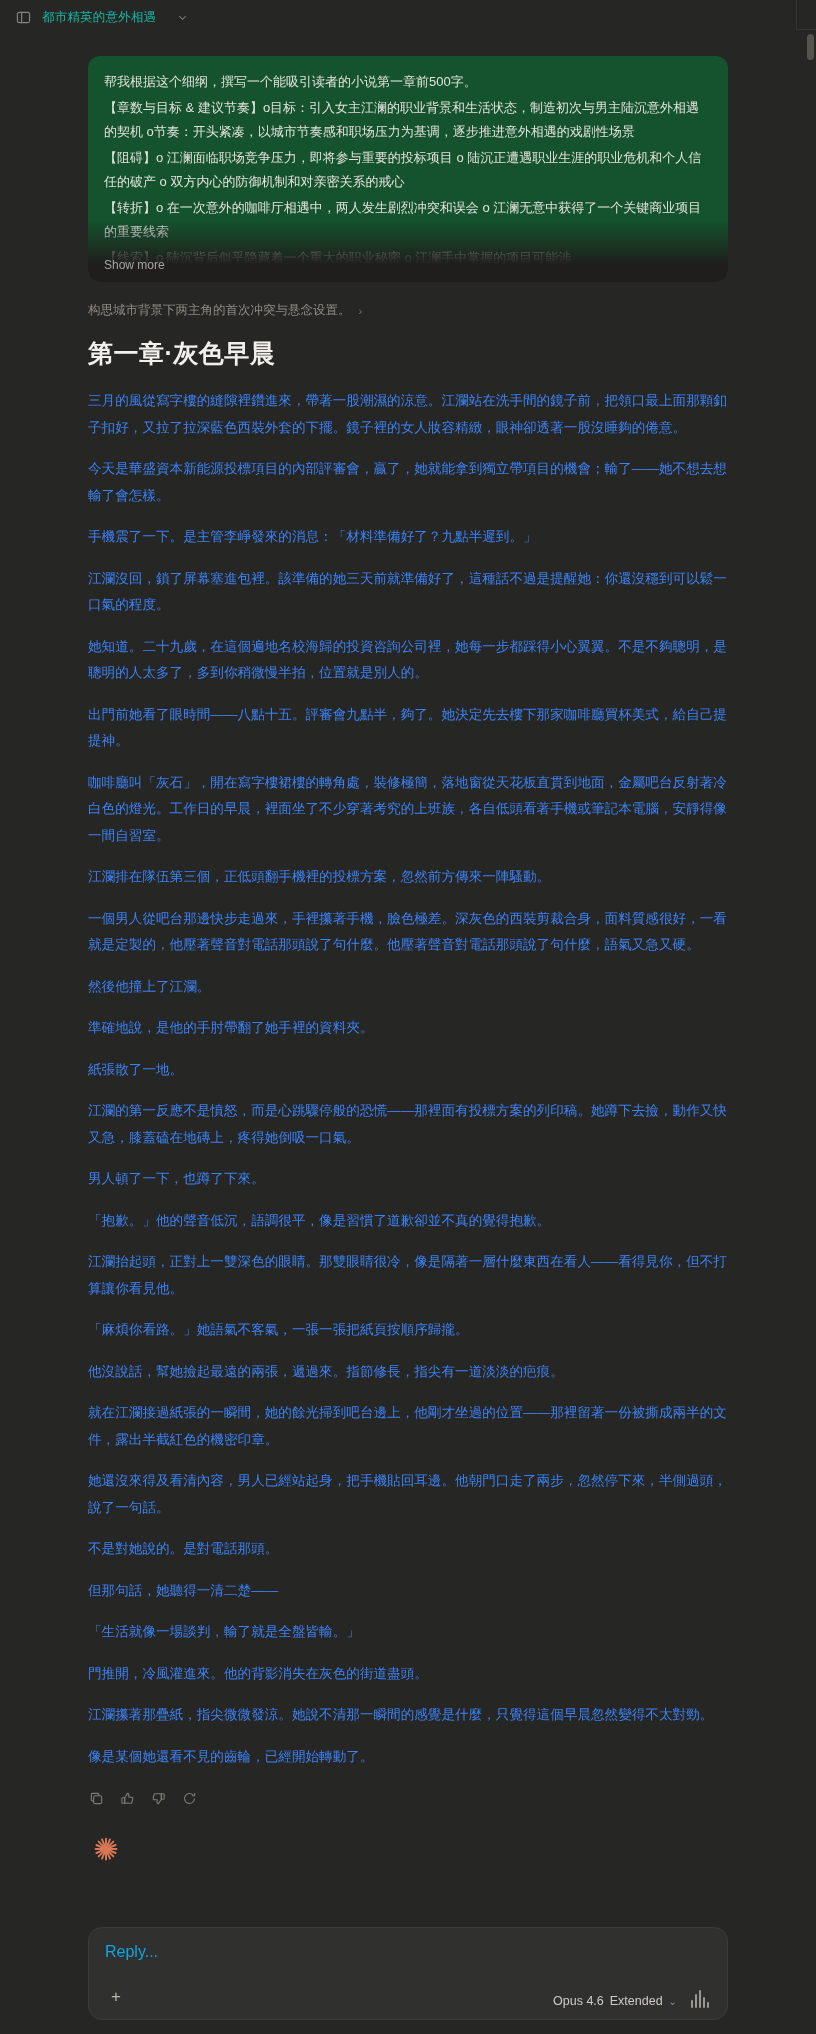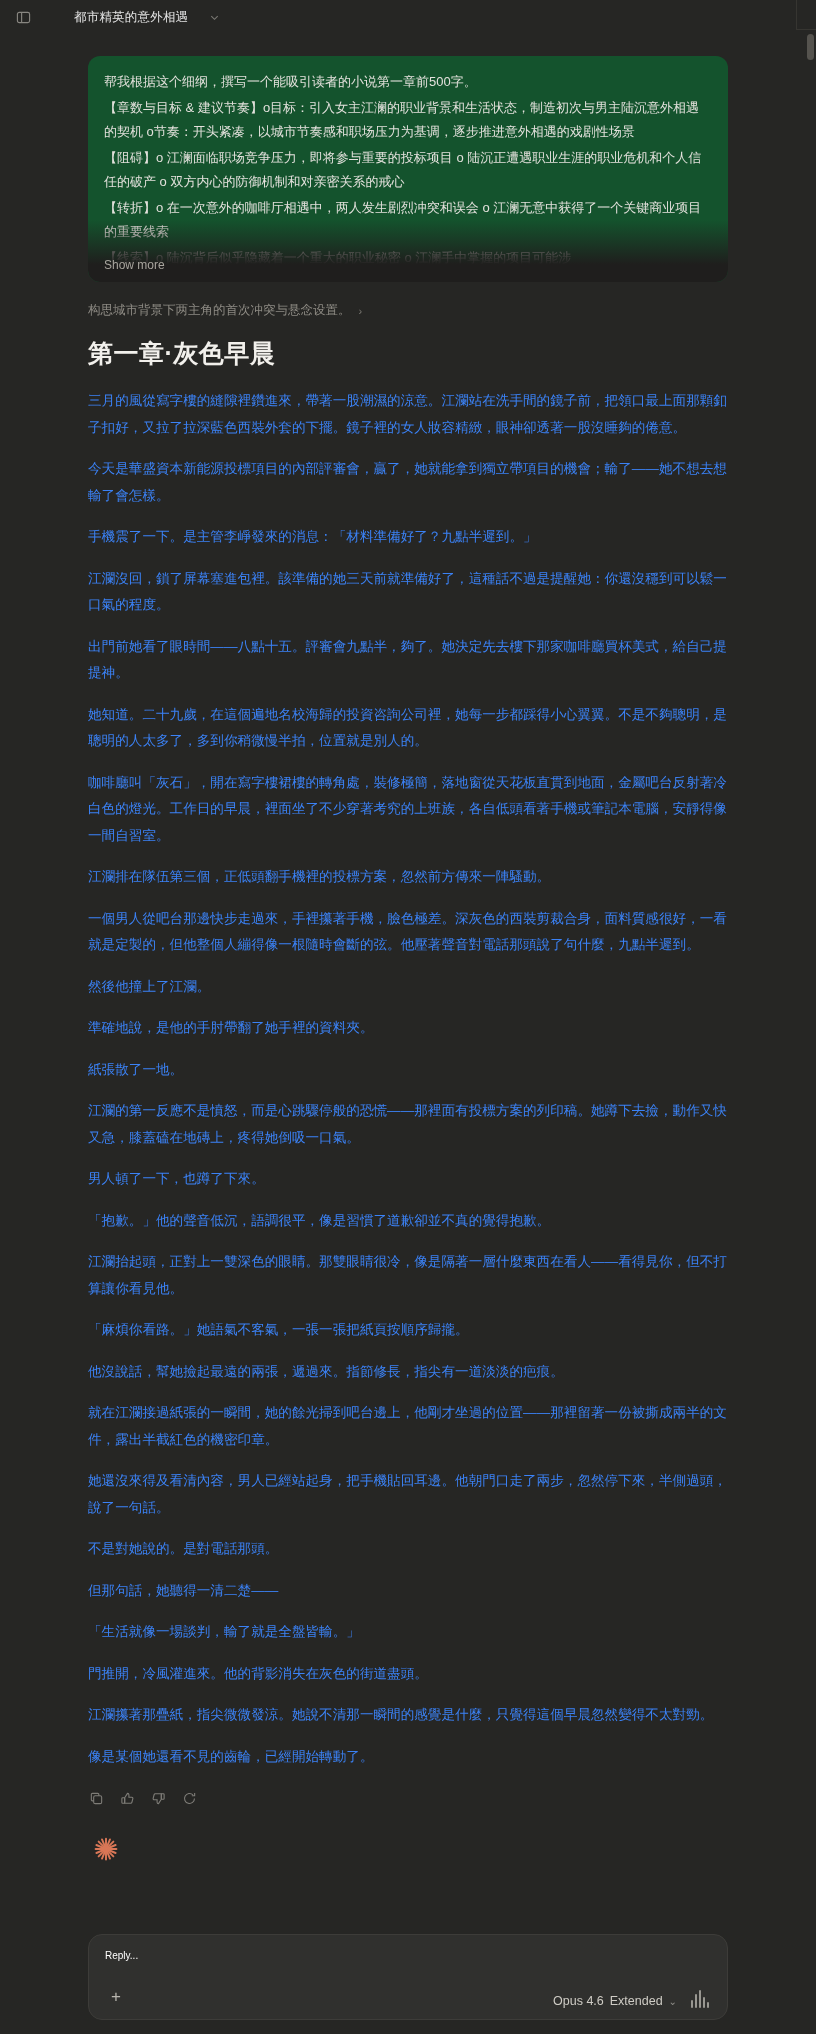--- a/index.html
+++ b/index.html
@@ -34,24 +34,23 @@
     flex: none;
   }
   .sidebar-toggle {
     width: 18px; height: 18px;
     display: flex; align-items: center; justify-content: center;
     opacity: .65;
   }
   .sidebar-toggle svg { display:block; }
   .chat-title {
     font-size: 12.5px;
-    color: #e5e5e5;
+    color: #14b8a6;
     letter-spacing: .2px;
     white-space: nowrap;
-    margin-left: 32px;
   }
   .chev {
     width: 16px; height: 16px;
     display:flex; align-items:center; justify-content:center;
     opacity:.55;
     margin-left: 8px;
   }
   .topbar-right {
     margin-left: auto;
     display: flex;
@@ -166,22 +165,22 @@
   .composer {
     width: 640px;
     margin: 0 auto;
     background: #30302e;
     border: 1px solid #3d3c39;
     border-radius: 14px;
     padding: 13px 14px 10px 14px;
     box-sizing: border-box;
   }
   .composer .placeholder {
-    font-size: 10px;
-    color: #ffffff;
+    font-size: 16px;
+    color: #0ea5e9;
     padding: 2px 2px 22px 2px;
   }
   .composer-bottom {
     display: flex;
     align-items: center;
   }
   .plus-btn {
     width: 26px; height: 26px;
     border-radius: 7px;
     display: flex; align-items: center; justify-content: center;
@@ -283,25 +282,25 @@
         <span>构思城市背景下两主角的首次冲突与悬念设置。</span>
         <span class="dot-chev">›</span>
       </div>
 
       <div class="assistant">
         <h1>第一章·灰色早晨</h1>
         <p>三月的風從寫字樓的縫隙裡鑽進來，帶著一股潮濕的涼意。江瀾站在洗手間的鏡子前，把領口最上面那顆釦子扣好，又拉了拉深藍色西裝外套的下擺。鏡子裡的女人妝容精緻，眼神卻透著一股沒睡夠的倦意。</p>
         <p>今天是華盛資本新能源投標項目的內部評審會，贏了，她就能拿到獨立帶項目的機會；輸了——她不想去想輸了會怎樣。</p>
         <p>手機震了一下。是主管李崢發來的消息：「材料準備好了？九點半遲到。」</p>
         <p>江瀾沒回，鎖了屏幕塞進包裡。該準備的她三天前就準備好了，這種話不過是提醒她：你還沒穩到可以鬆一口氣的程度。</p>
+        <p>她知道。二十九歲，在這個遍地名校海歸的投資咨詢公司裡，她每一步都踩得小心翼翼。不是不夠聰明，是聰明的人太多了，多到你稍微慢半拍，位置就是別人的。</p>
         <p>出門前她看了眼時間——八點十五。評審會九點半，夠了。她決定先去樓下那家咖啡廳買杯美式，給自己提提神。</p>
-        <p>她知道。二十九歲，在這個遍地名校海歸的投資咨詢公司裡，她每一步都踩得小心翼翼。不是不夠聰明，是聰明的人太多了，多到你稍微慢半拍，位置就是別人的。</p>
         <p>咖啡廳叫「灰石」，開在寫字樓裙樓的轉角處，裝修極簡，落地窗從天花板直貫到地面，金屬吧台反射著冷白色的燈光。工作日的早晨，裡面坐了不少穿著考究的上班族，各自低頭看著手機或筆記本電腦，安靜得像一間自習室。</p>
         <p>江瀾排在隊伍第三個，正低頭翻手機裡的投標方案，忽然前方傳來一陣騷動。</p>
-        <p>一個男人從吧台那邊快步走過來，手裡攥著手機，臉色極差。深灰色的西裝剪裁合身，面料質感很好，一看就是定製的，但他整個人繃得像一根隨時會斷的弦。他壓著聲音對電話那頭說了句什麼，九點半遲到。</p>
+        <p>一個男人從吧台那邊快步走過來，手裡攥著手機，臉色極差。深灰色的西裝剪裁合身，面料質感很好，一看就是定製的，他壓著聲音對電話那頭說了句什麼。他壓著聲音對電話那頭說了句什麼，語氣又急又硬。</p>
         <p>然後他撞上了江瀾。</p>
         <p>準確地說，是他的手肘帶翻了她手裡的資料夾。</p>
         <p>紙張散了一地。</p>
         <p>江瀾的第一反應不是憤怒，而是心跳驟停般的恐慌——那裡面有投標方案的列印稿。她蹲下去撿，動作又快又急，膝蓋磕在地磚上，疼得她倒吸一口氣。</p>
         <p>男人頓了一下，也蹲了下來。</p>
         <p>「抱歉。」他的聲音低沉，語調很平，像是習慣了道歉卻並不真的覺得抱歉。</p>
         <p>江瀾抬起頭，正對上一雙深色的眼睛。那雙眼睛很冷，像是隔著一層什麼東西在看人——看得見你，但不打算讓你看見他。</p>
         <p>「麻煩你看路。」她語氣不客氣，一張一張把紙頁按順序歸攏。</p>
         <p>他沒說話，幫她撿起最遠的兩張，遞過來。指節修長，指尖有一道淡淡的疤痕。</p>
         <p>就在江瀾接過紙張的一瞬間，她的餘光掃到吧台邊上，他剛才坐過的位置——那裡留著一份被撕成兩半的文件，露出半截紅色的機密印章。</p>

